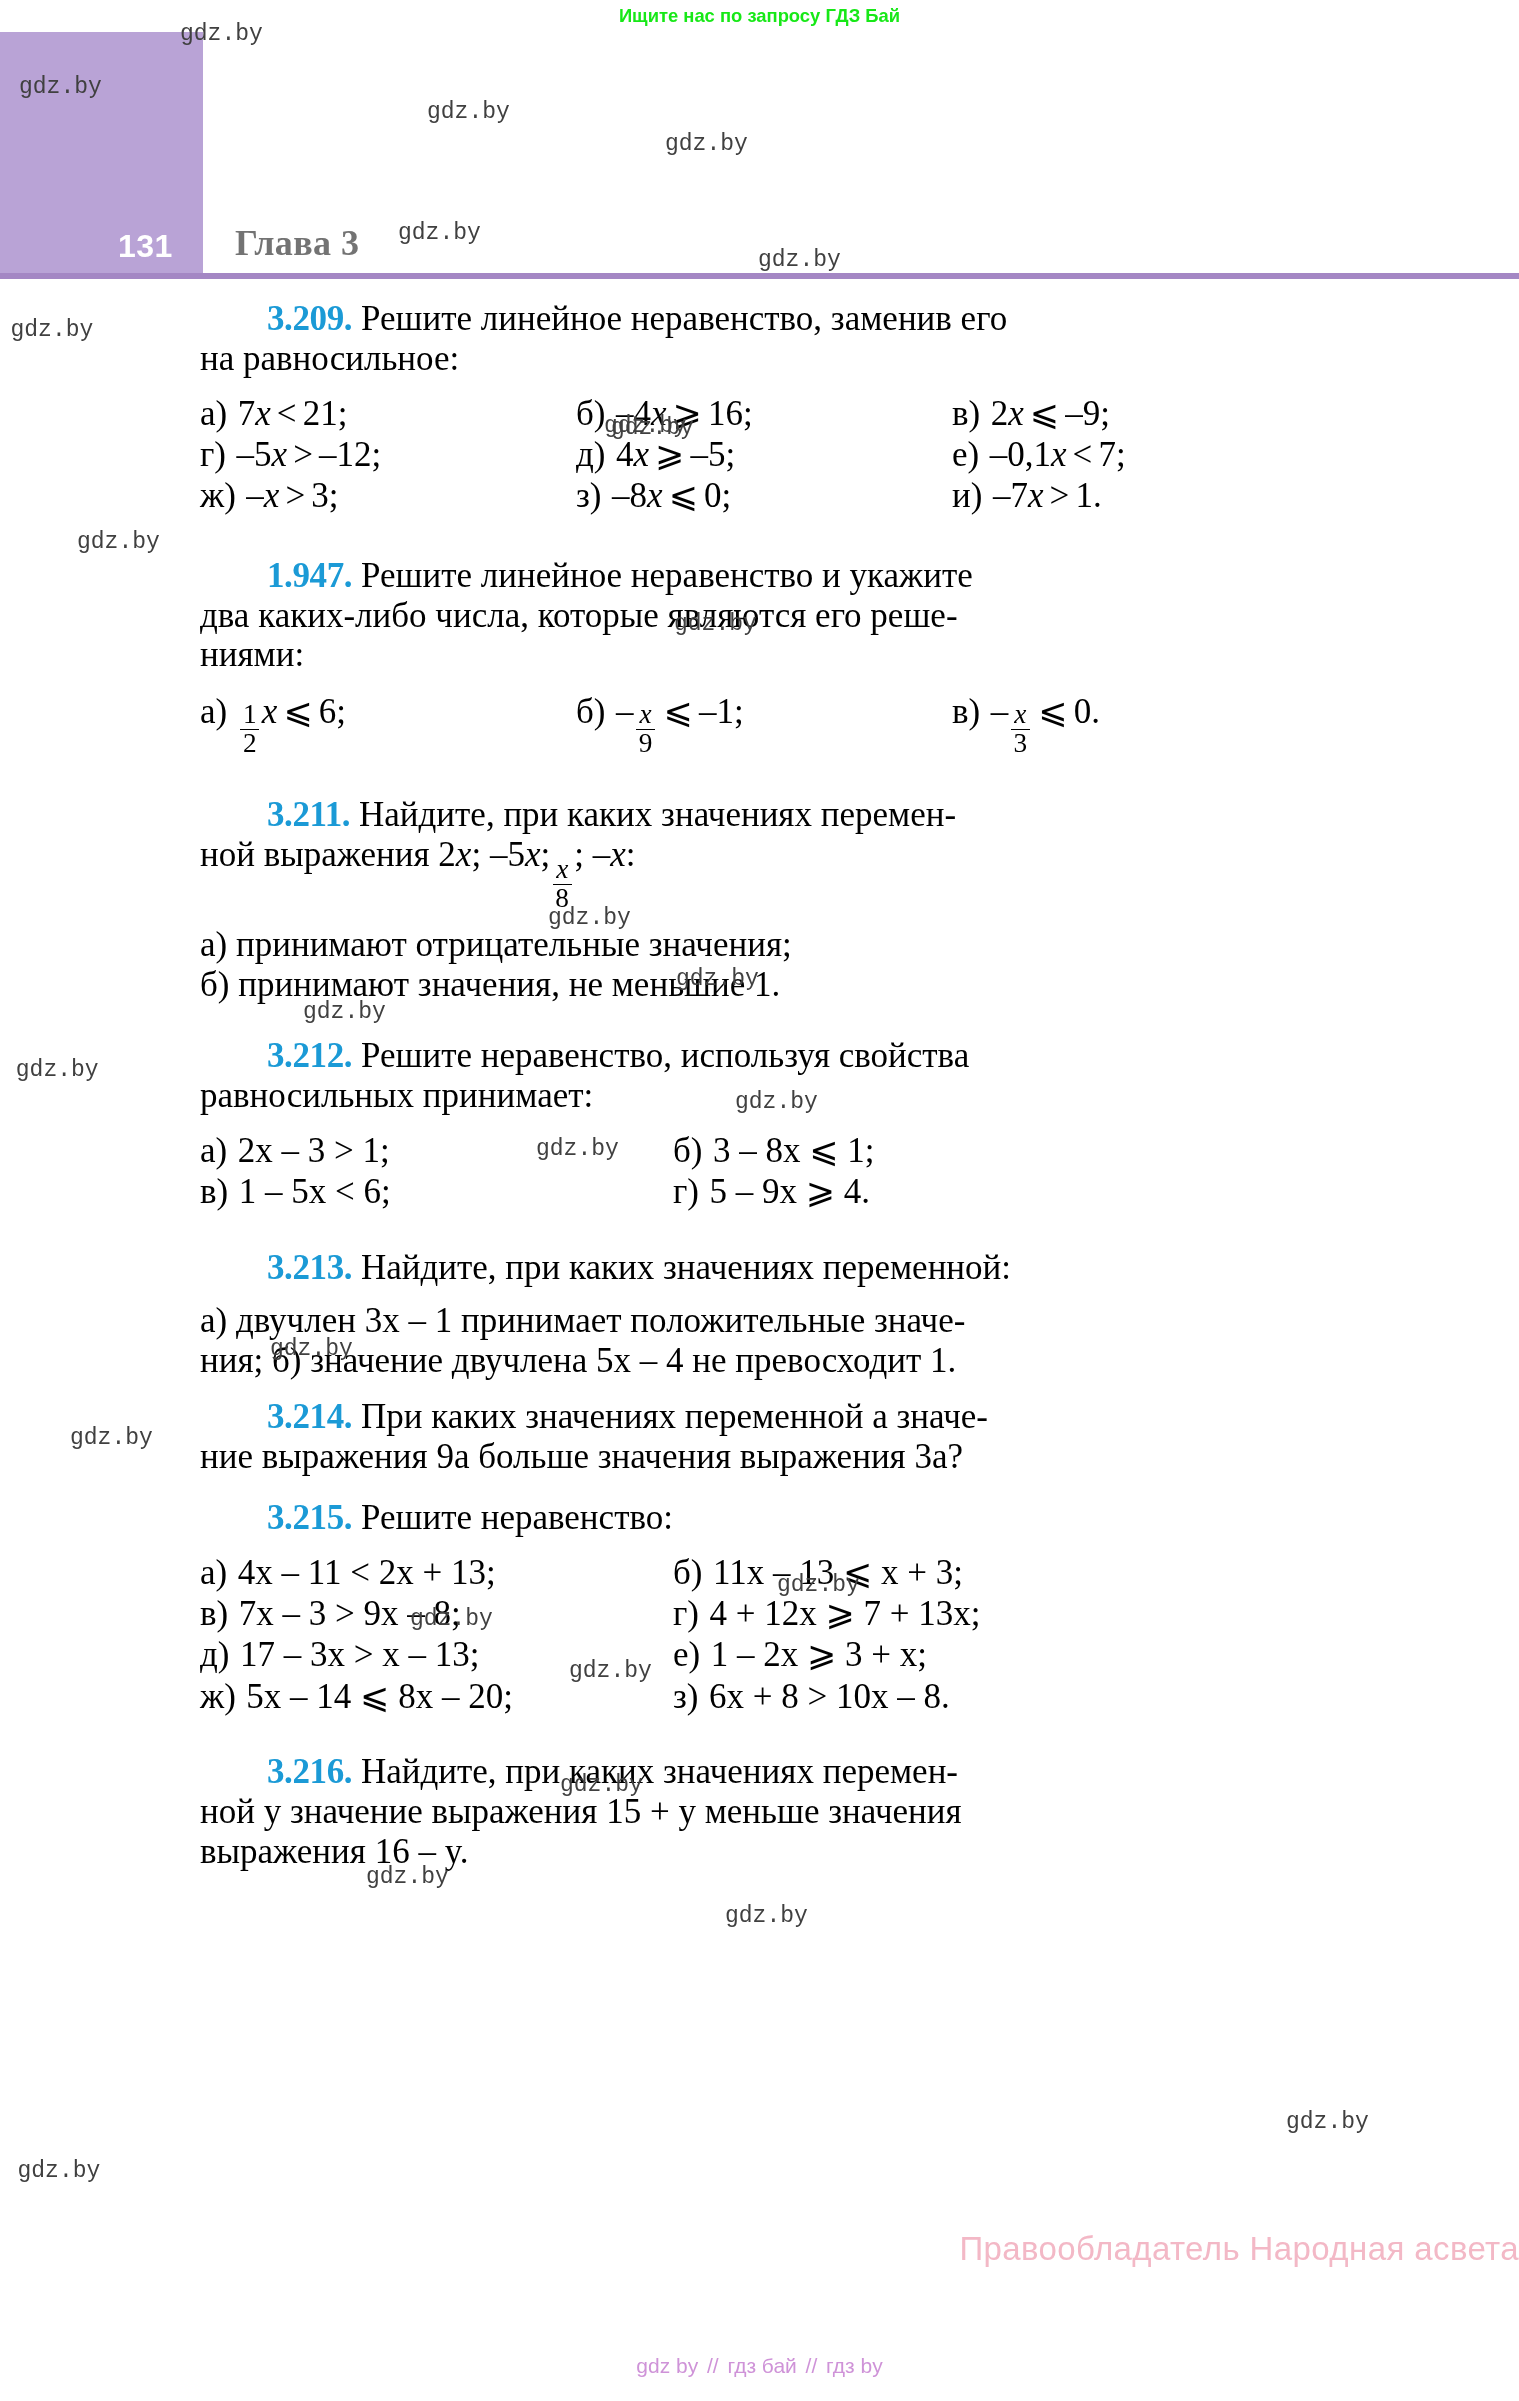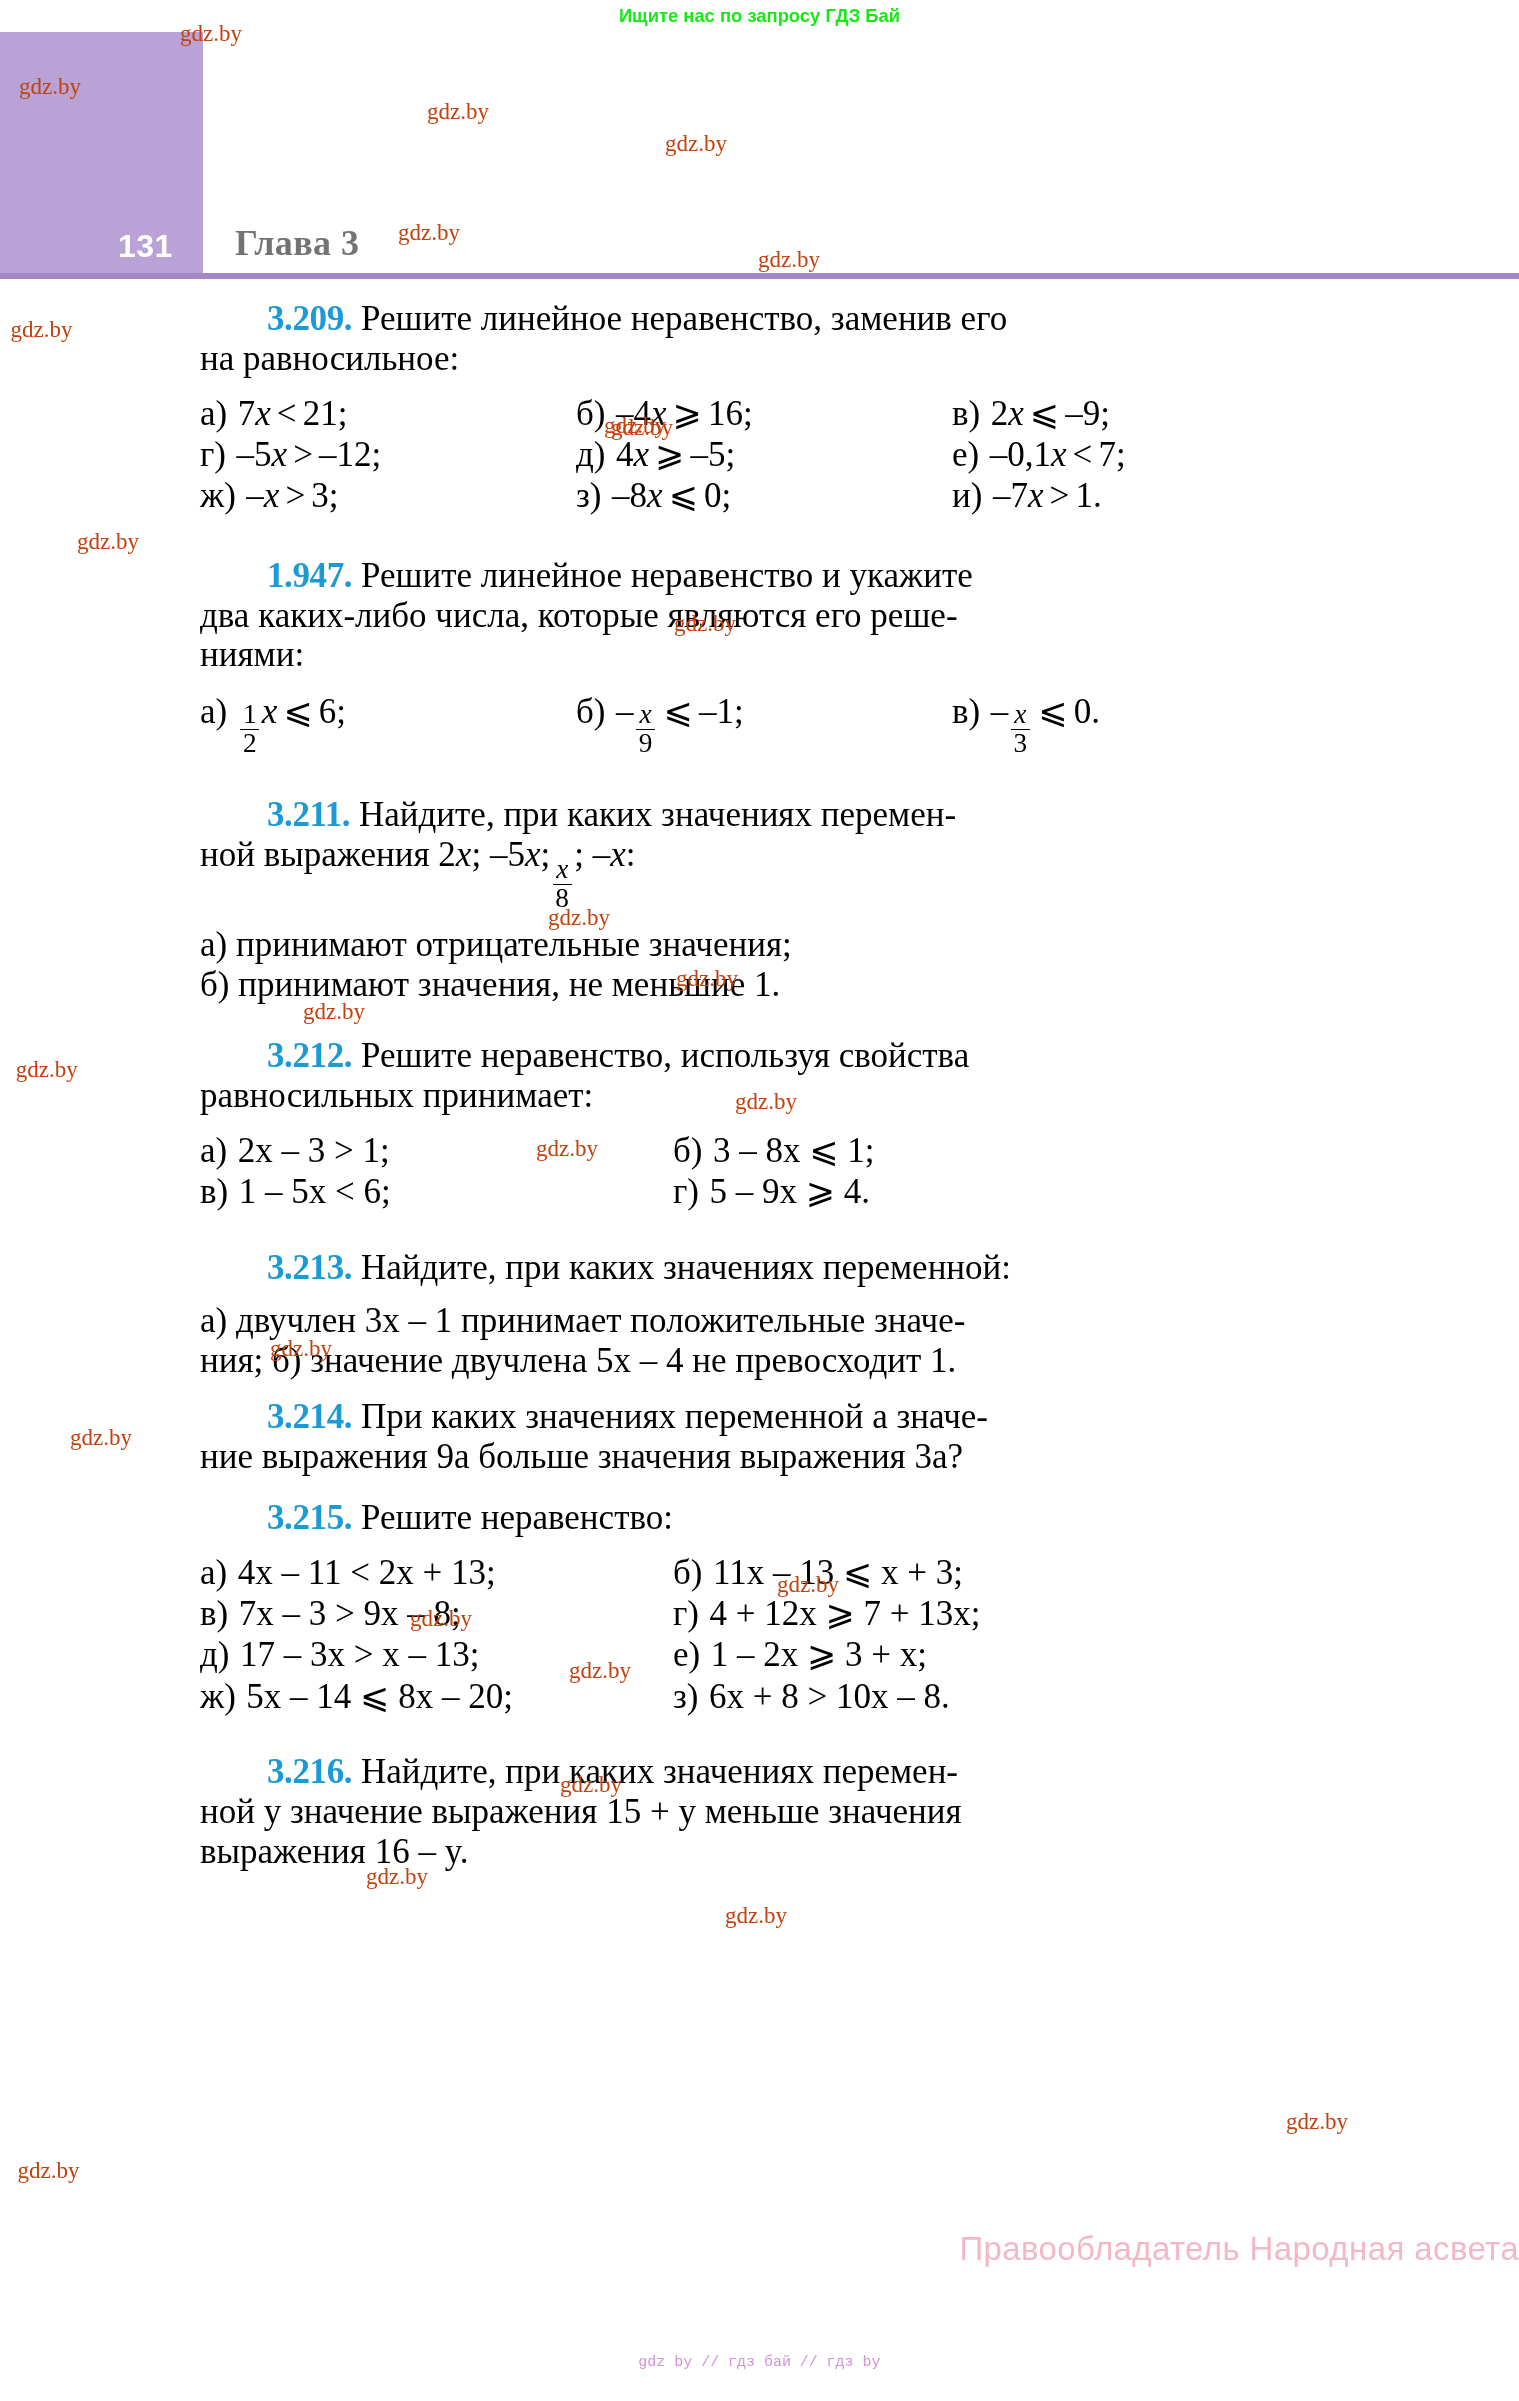--- a/index.html
+++ b/index.html
@@ -136,23 +136,23 @@
     font-size: 0.78em;
     line-height: 1.02;
     margin: 0 2.6px;
   }
   .frac .num { padding: 0 2.6px; }
   .frac .den { padding: 0 2.6px; border-top: 1.8px solid #000; }
 
   
   .wm {
     position: absolute;
-    font-family: Liberation Serif, serif;
+    font-family: Liberation Mono, monospace;
     font-size: 23px;
-    color: #c2410c;
+    color: #404040;
     white-space: nowrap;
     pointer-events: none;
   }
 
   
   .copyright {
     position: absolute;
     left: 0;
     top: 2230px;
     width: 1519px;
@@ -161,22 +161,22 @@
     font-size: 33px;
     color: #f3b8c6;
     letter-spacing: 0.4px;
   }
   .footer-links {
     position: absolute;
     left: 0;
     top: 2354px;
     width: 1519px;
     text-align: center;
-    font-family: Liberation Mono, monospace;
-    font-size: 15px;
+    font-family: Liberation Sans, sans-serif;
+    font-size: 21px;
     color: #cf93d8;
   }
   .footer-links .sep { margin: 0 8.8px; color: #cf93d8; }
 </style>
 </head>
 <body>
 
 <div class="page">
 
   <div class="promo">Ищите нас по запросу ГДЗ Бай</div>

